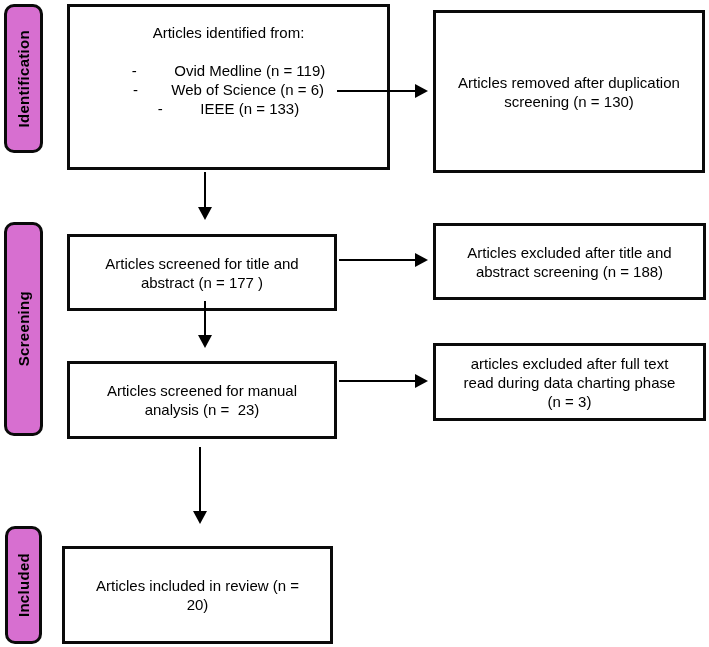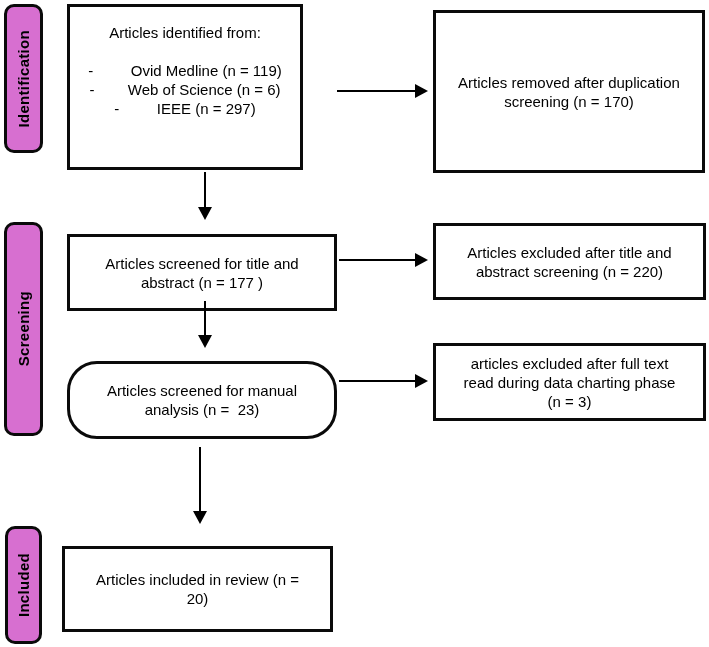--- a/index.html
+++ b/index.html
@@ -76,50 +76,50 @@
   </div>
 
   <div class="stage" style="left:4px; top:222px; width:39px; height:214px;">
     <span class="stage-text">Screening</span>
   </div>
 
   <div class="stage" style="left:5px; top:526px; width:37px; height:118px;">
     <span class="stage-text">Included</span>
   </div>
 
-  <div class="box" style="left:67px; top:4px; width:236px; height:166px;">
+  <div class="box" style="left:67px; top:4px; width:323px; height:166px;">
     <div class="box-title">Articles identified from:</div>
     <div class="box-list">
       <div class="list-line">-         Ovid Medline (n = 119)</div>
       <div class="list-line">-        Web of Science (n = 6)</div>
-      <div class="list-line">-         IEEE (n = 297)</div>
+      <div class="list-line">-         IEEE (n = 133)</div>
     </div>
   </div>
 
   <div class="box center pad12" style="left:433px; top:10px; width:272px; height:163px;">
-    <div class="box-text">Articles removed after duplication screening (n = 170)</div>
+    <div class="box-text">Articles removed after duplication screening (n = 130)</div>
   </div>
 
   <div class="box center pad14" style="left:67px; top:223px; width:270px; height:77px;">
     <div class="box-text">Articles screened for title and abstract (n = 177 )</div>
   </div>
 
   <div class="box center pad12" style="left:433px; top:223px; width:273px; height:77px;">
-    <div class="box-text">Articles excluded after title and abstract screening (n = 220)</div>
+    <div class="box-text">Articles excluded after title and abstract screening (n = 188)</div>
   </div>
 
-  <div class="box center pad14" style="left:67px; top:350px; width:270px; height:78px;border-radius:30px;">
+  <div class="box center pad14" style="left:67px; top:350px; width:270px; height:78px;">
     <div class="box-text">Articles screened for manual analysis (n =  23)</div>
   </div>
 
   <div class="box center" style="left:433px; top:343px; width:273px; height:78px;">
     <div class="box-text narrow212">articles excluded after full text read during data charting phase (n = 3)</div>
   </div>
 
-  <div class="box center" style="left:62px; top:546px; width:271px; height:86px;">
+  <div class="box center" style="left:62px; top:546px; width:271px; height:98px;">
     <div class="box-text narrow212">Articles included in review (n = 20)</div>
   </div>
 
   <div class="hline" style="left:337px; top:90px; width:80px;"></div>
   <div class="head-right" style="left:415px; top:84px;"></div>
 
   <div class="vline" style="left:204px; top:172px; height:36px;"></div>
   <div class="head-down" style="left:198px; top:207px;"></div>
 
   <div class="hline" style="left:339px; top:259px; width:78px;"></div>

